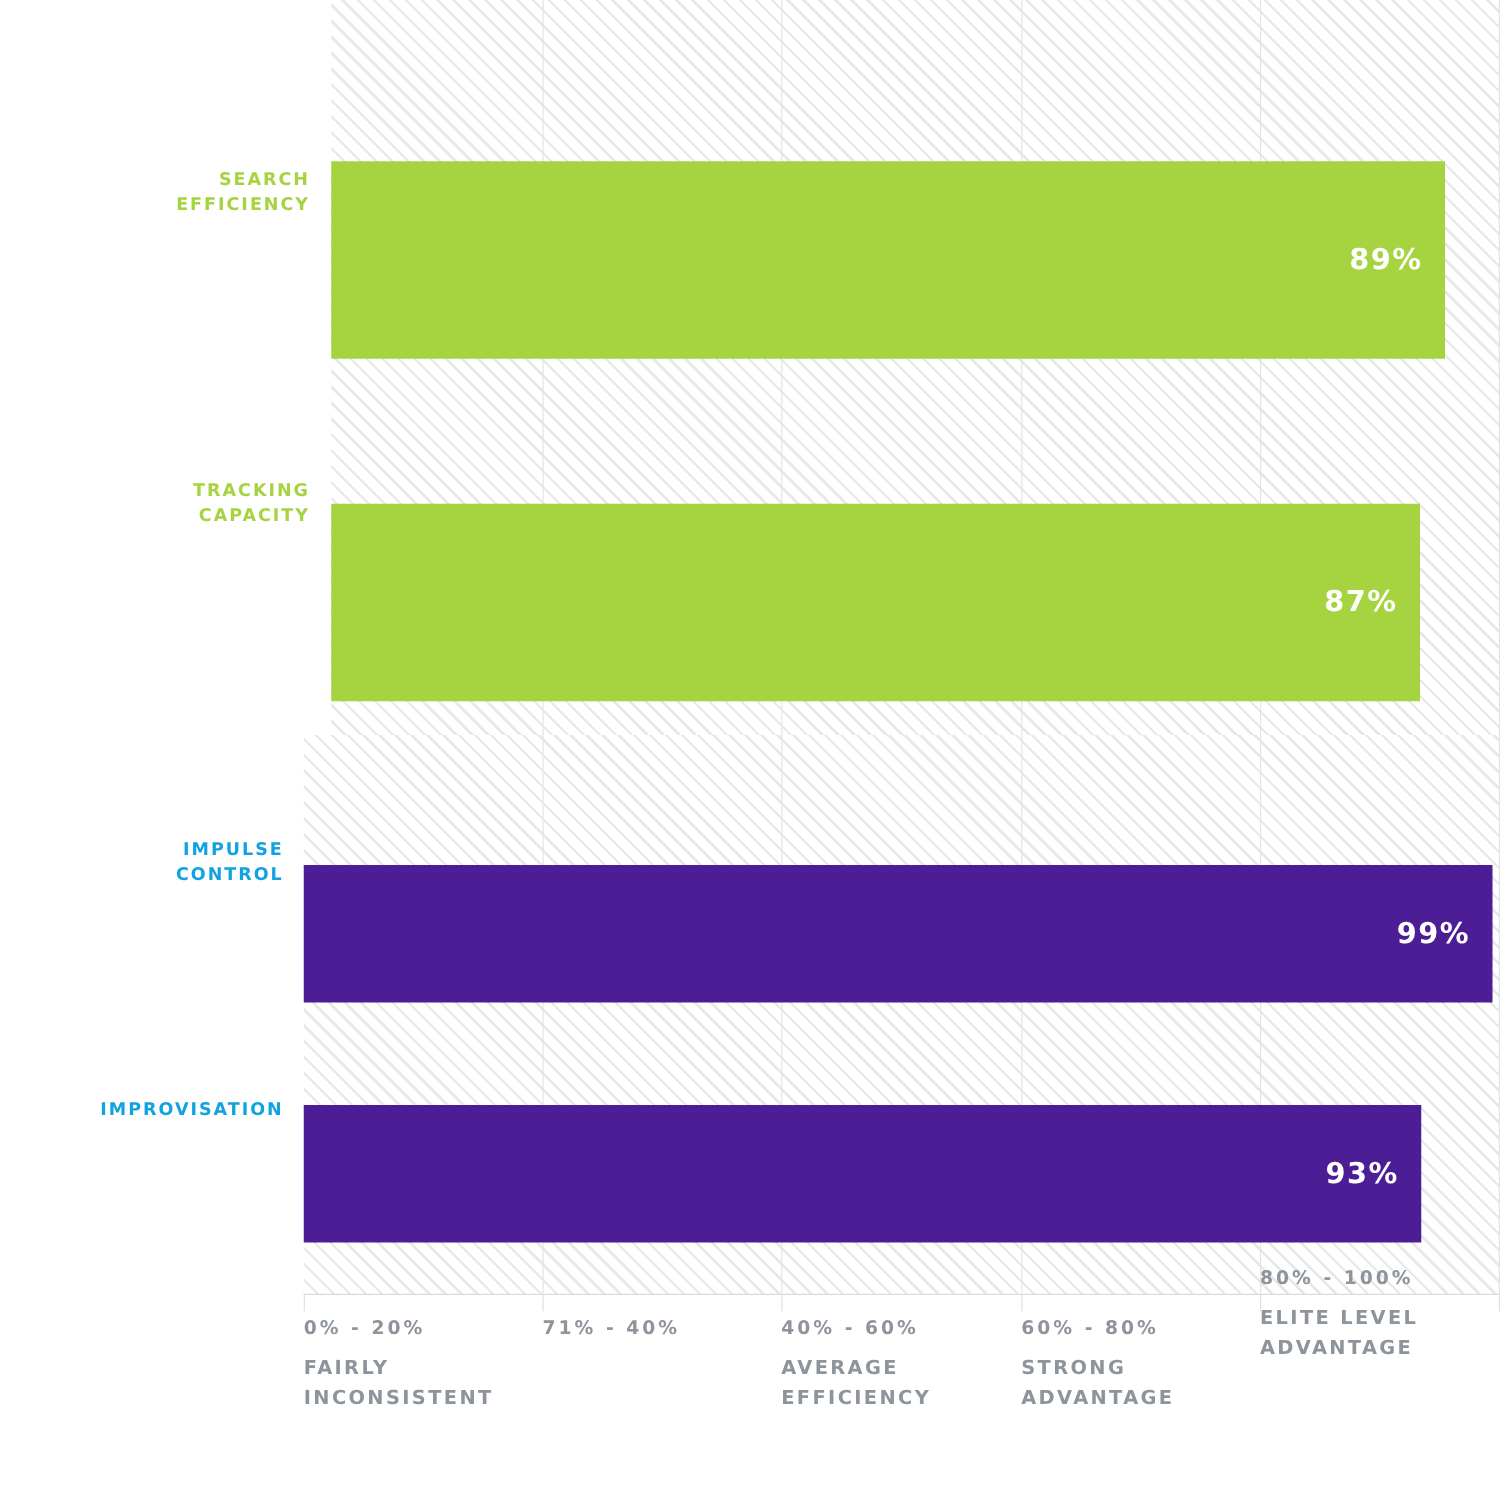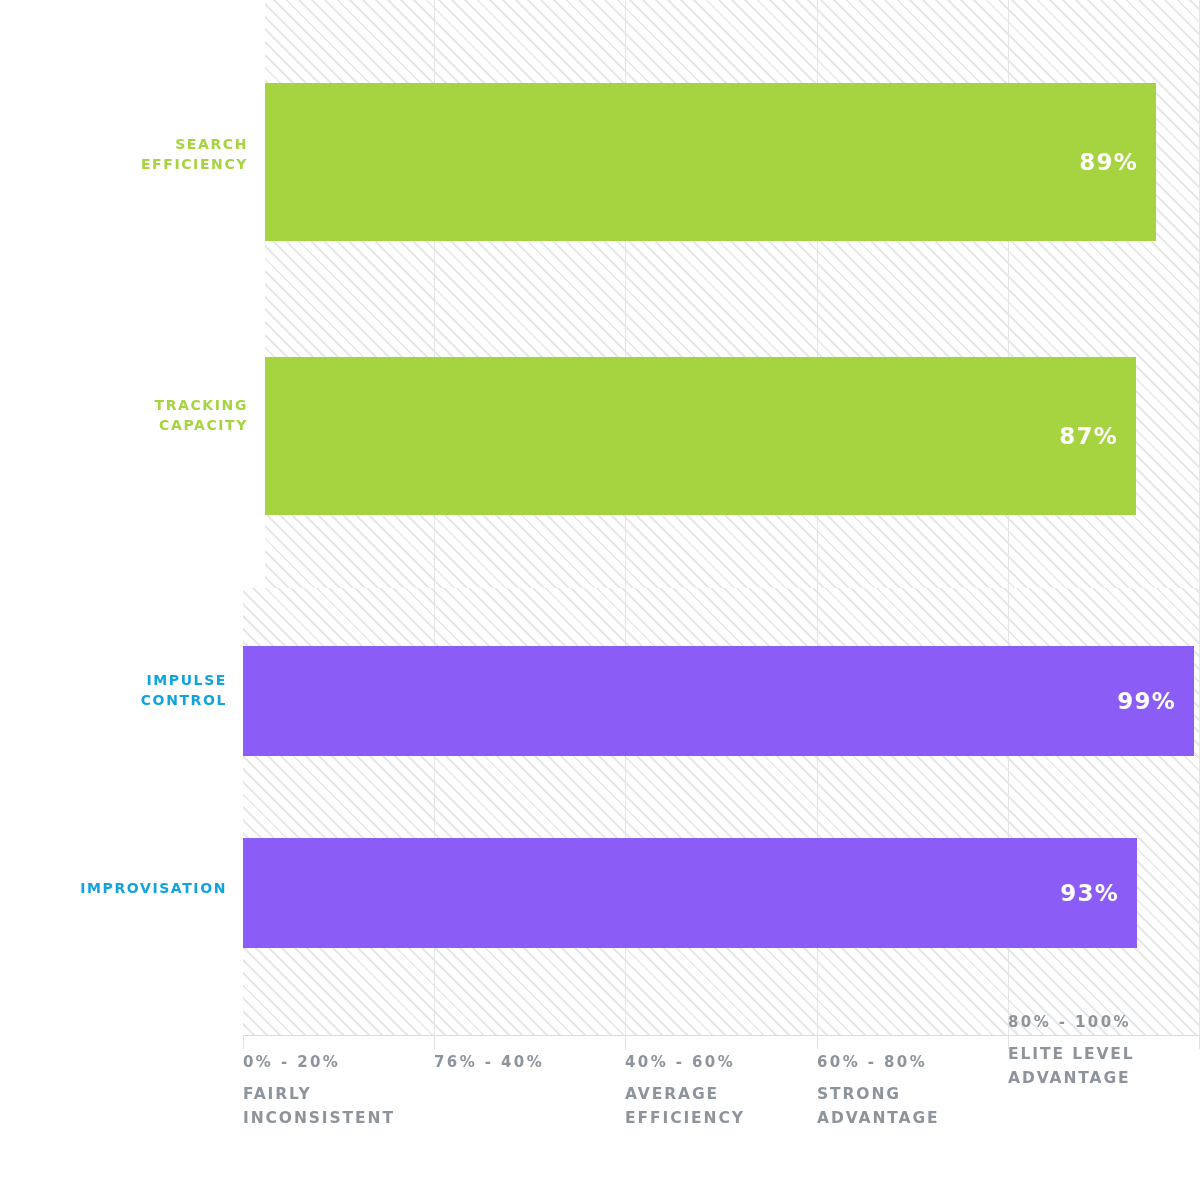--- a/index.html
+++ b/index.html
@@ -27,30 +27,31 @@
   
   .grid{position:absolute;top:0;bottom:0;width:1px;background:#e3e5e7;}
   .axis-base{position:absolute;left:243px;right:0;height:1px;background:#d9dcdf;}
 
   
   .bar{
     position:absolute;
     display:flex;align-items:center;justify-content:flex-end;
     box-sizing:border-box;
     padding-right:18px;
+    margin-top:46px;
   }
   .bar-value{
     font-size:23px;
     font-weight:bold;
     color:#ffffff;
     letter-spacing:1.2px;
     font-family:"DejaVu Sans", sans-serif;
   }
   .bar.green{background:#a5d440;}
-  .bar.blue {background:#8b5cf6;}
+  .bar.blue {background:#4c1d95;}
 
   
   .cat-label{
     position:absolute;
     text-align:right;
     font-size:14px;
     font-weight:bold;
     letter-spacing:1.6px;
     line-height:1.45;
     font-family:"DejaVu Sans", sans-serif;
@@ -125,36 +126,36 @@
     <span class="bar-value">99%</span>
   </div>
 
   <div class="bar blue" style="left:243px;top:838px;width:894px;height:110px;justify-content:flex-end;">
     <span class="bar-value">93%</span>
   </div>
 
   <div class="cat-label green" style="left:0px;top:134px;width:248px;">SEARCH
 EFFICIENCY</div>
 
-  <div class="cat-label green" style="left:0px;top:395px;width:248px;">TRACKING
+  <div class="cat-label green" style="left:0px;top:383px;width:248px;">TRACKING
 CAPACITY</div>
 
   <div class="cat-label blue" style="left:0px;top:670px;width:227px;">IMPULSE
 CONTROL</div>
 
   <div class="cat-label blue" style="left:0px;top:878px;width:227px;">IMPROVISATION</div>
 
   <div class="xtick" style="left:243px;top:1053px;width:191px;">
     <span class="range">0% - 20%</span>
     <span class="desc">FAIRLY
 INCONSISTENT</span>
   </div>
 
   <div class="xtick" style="left:434px;top:1053px;width:191px;">
-    <span class="range">76% - 40%</span>
+    <span class="range">71% - 40%</span>
   </div>
 
   <div class="xtick" style="left:625px;top:1053px;width:191px;">
     <span class="range">40% - 60%</span>
     <span class="desc">AVERAGE
 EFFICIENCY</span>
   </div>
 
   <div class="xtick" style="left:817px;top:1053px;width:191px;">
     <span class="range">60% - 80%</span>

